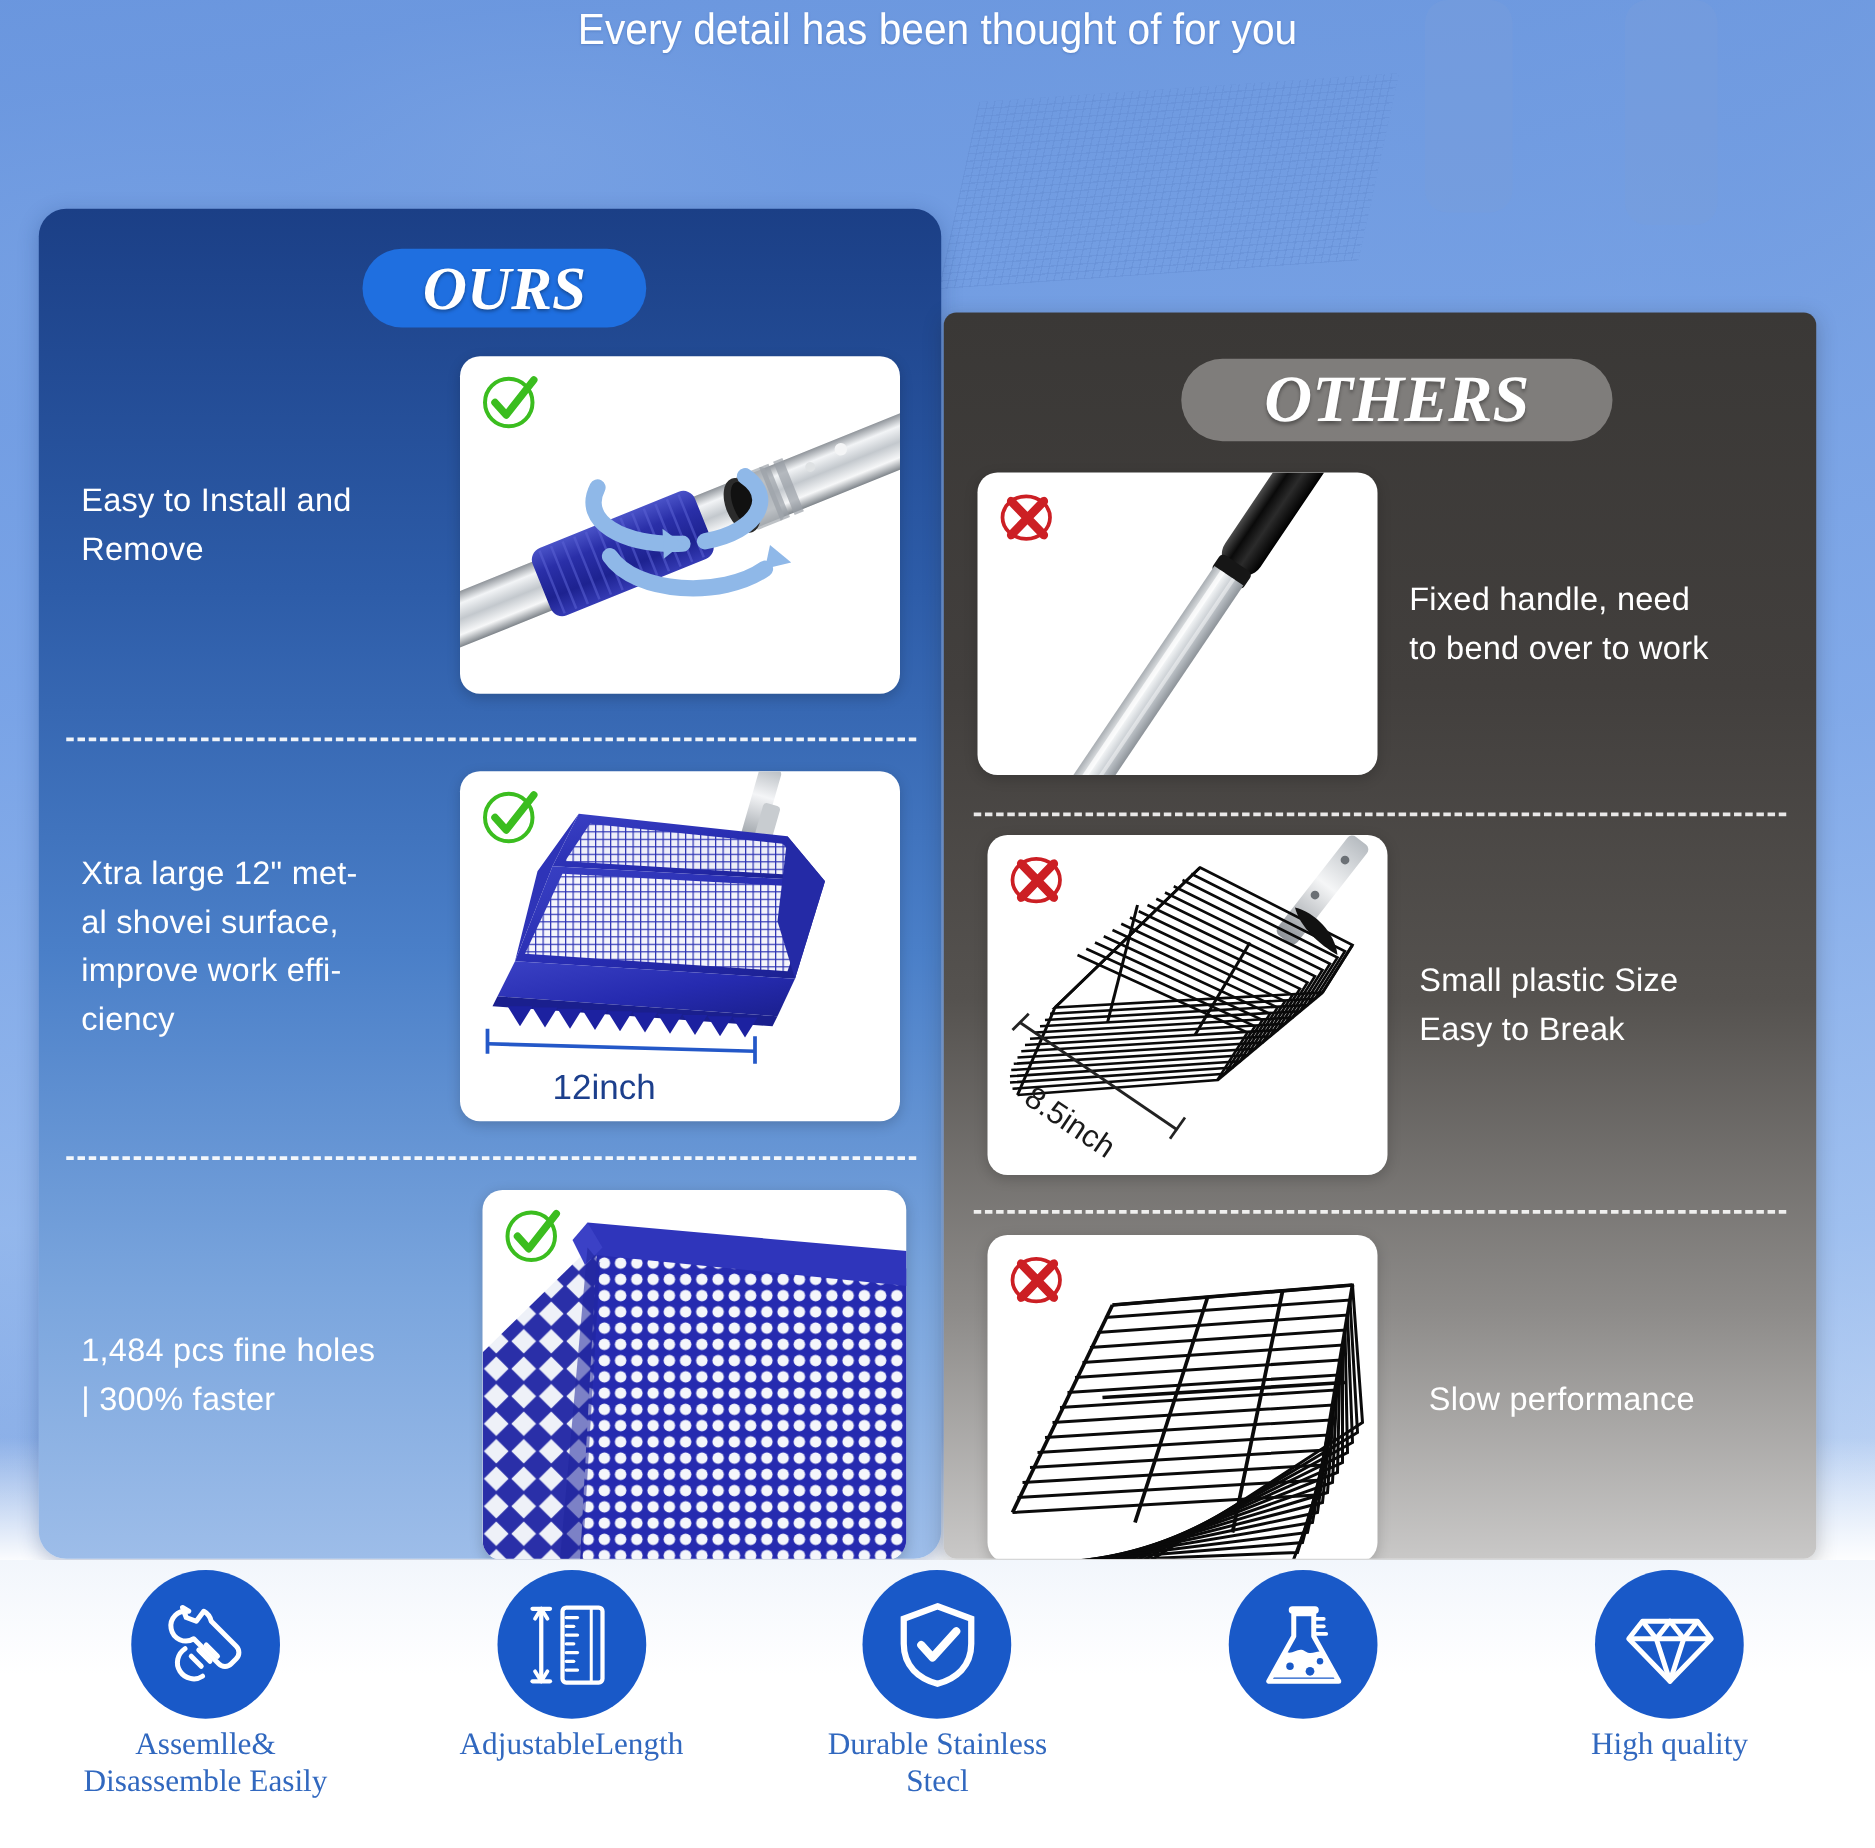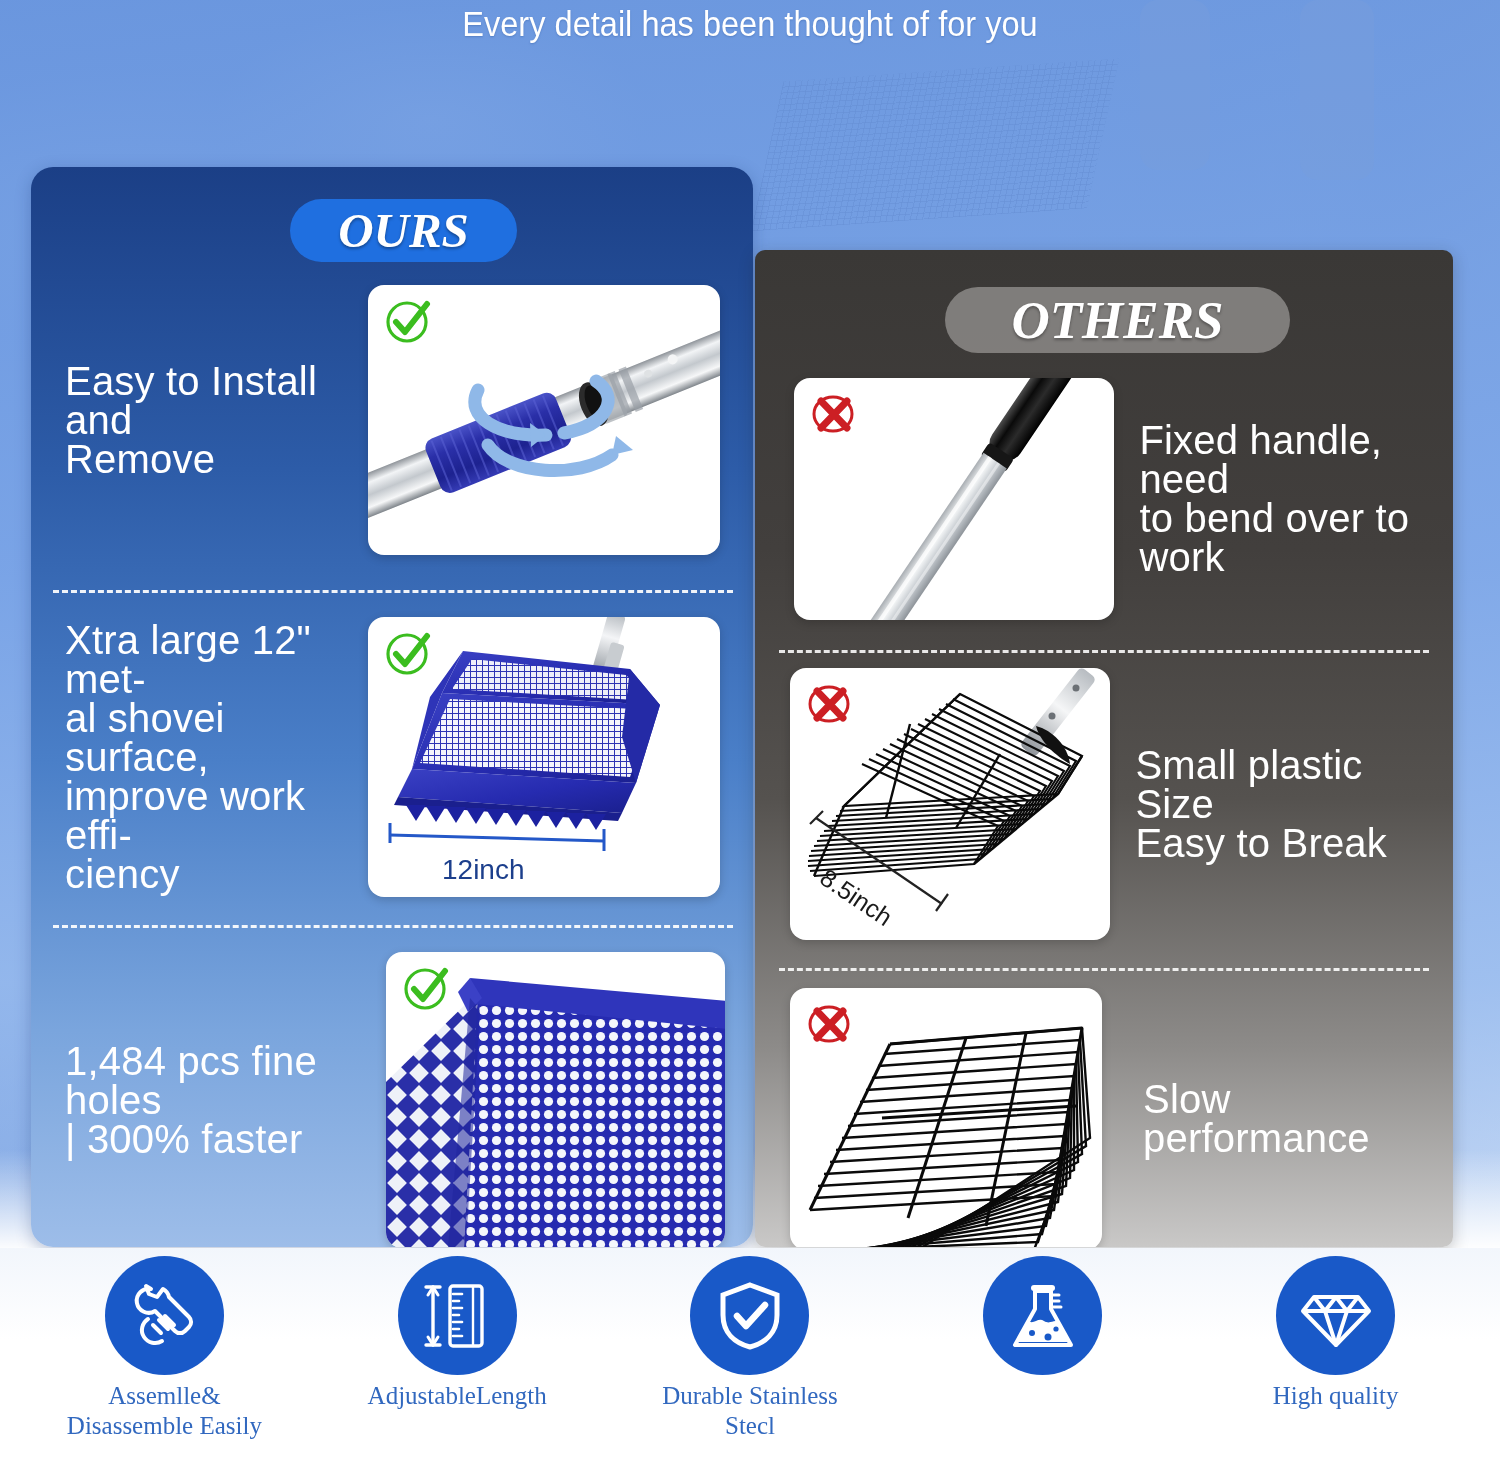--- a/index.html
+++ b/index.html
@@ -110,21 +110,21 @@
     left:190px; top:37px; width:345px; height:66px;
     line-height:66px; font-size:53px;
     background:rgba(133,131,129,.92); border-radius:34px;
   }
 
   
   .row{ position:absolute; display:flex; align-items:center; }
   .row-text{
     font-family:"Liberation Sans", sans-serif;
     color:#ffffff;
-    font-size:40px;
+    font-size:26px;
     line-height:39px;
     letter-spacing:.2px;
     white-space:pre-line;
   }
   .ours .row-text{ width:295px; }
   .others .row-text{ width:320px; }
 
   
   .card{
     position:relative;
@@ -347,21 +347,21 @@
             <path d="M14 27 L23 37 L45 9" fill="none" stroke="#3bbd1f" stroke-width="6" stroke-linecap="round" stroke-linejoin="round"></path>
           </svg>
         </div>
       </div>
     </div>
 
     <div class="panel-others others">
 
       <div class="badge badge-others">OTHERS</div>
 
-      <div class="row" style="left:39px; top:128px; width:640px; height:242px;">
+      <div class="row" style="left:27px; top:128px; width:640px; height:242px;">
         <div class="card" style="width:348px; height:242px;">
           <div class="ph">
             <svg viewBox="0 0 348 242" width="348" height="242">
               <defs>
                 <linearGradient id="blkGrip" x1="0" y1="0" x2="1" y2="0">
                   <stop offset="0%" stop-color="#4d4d4d"></stop>
                     <stop offset="30%" stop-color="#0a0a0a"></stop>
                   <stop offset="60%" stop-color="#2b2b2b"></stop>
                     <stop offset="100%" stop-color="#000"></stop>
                 </linearGradient>

